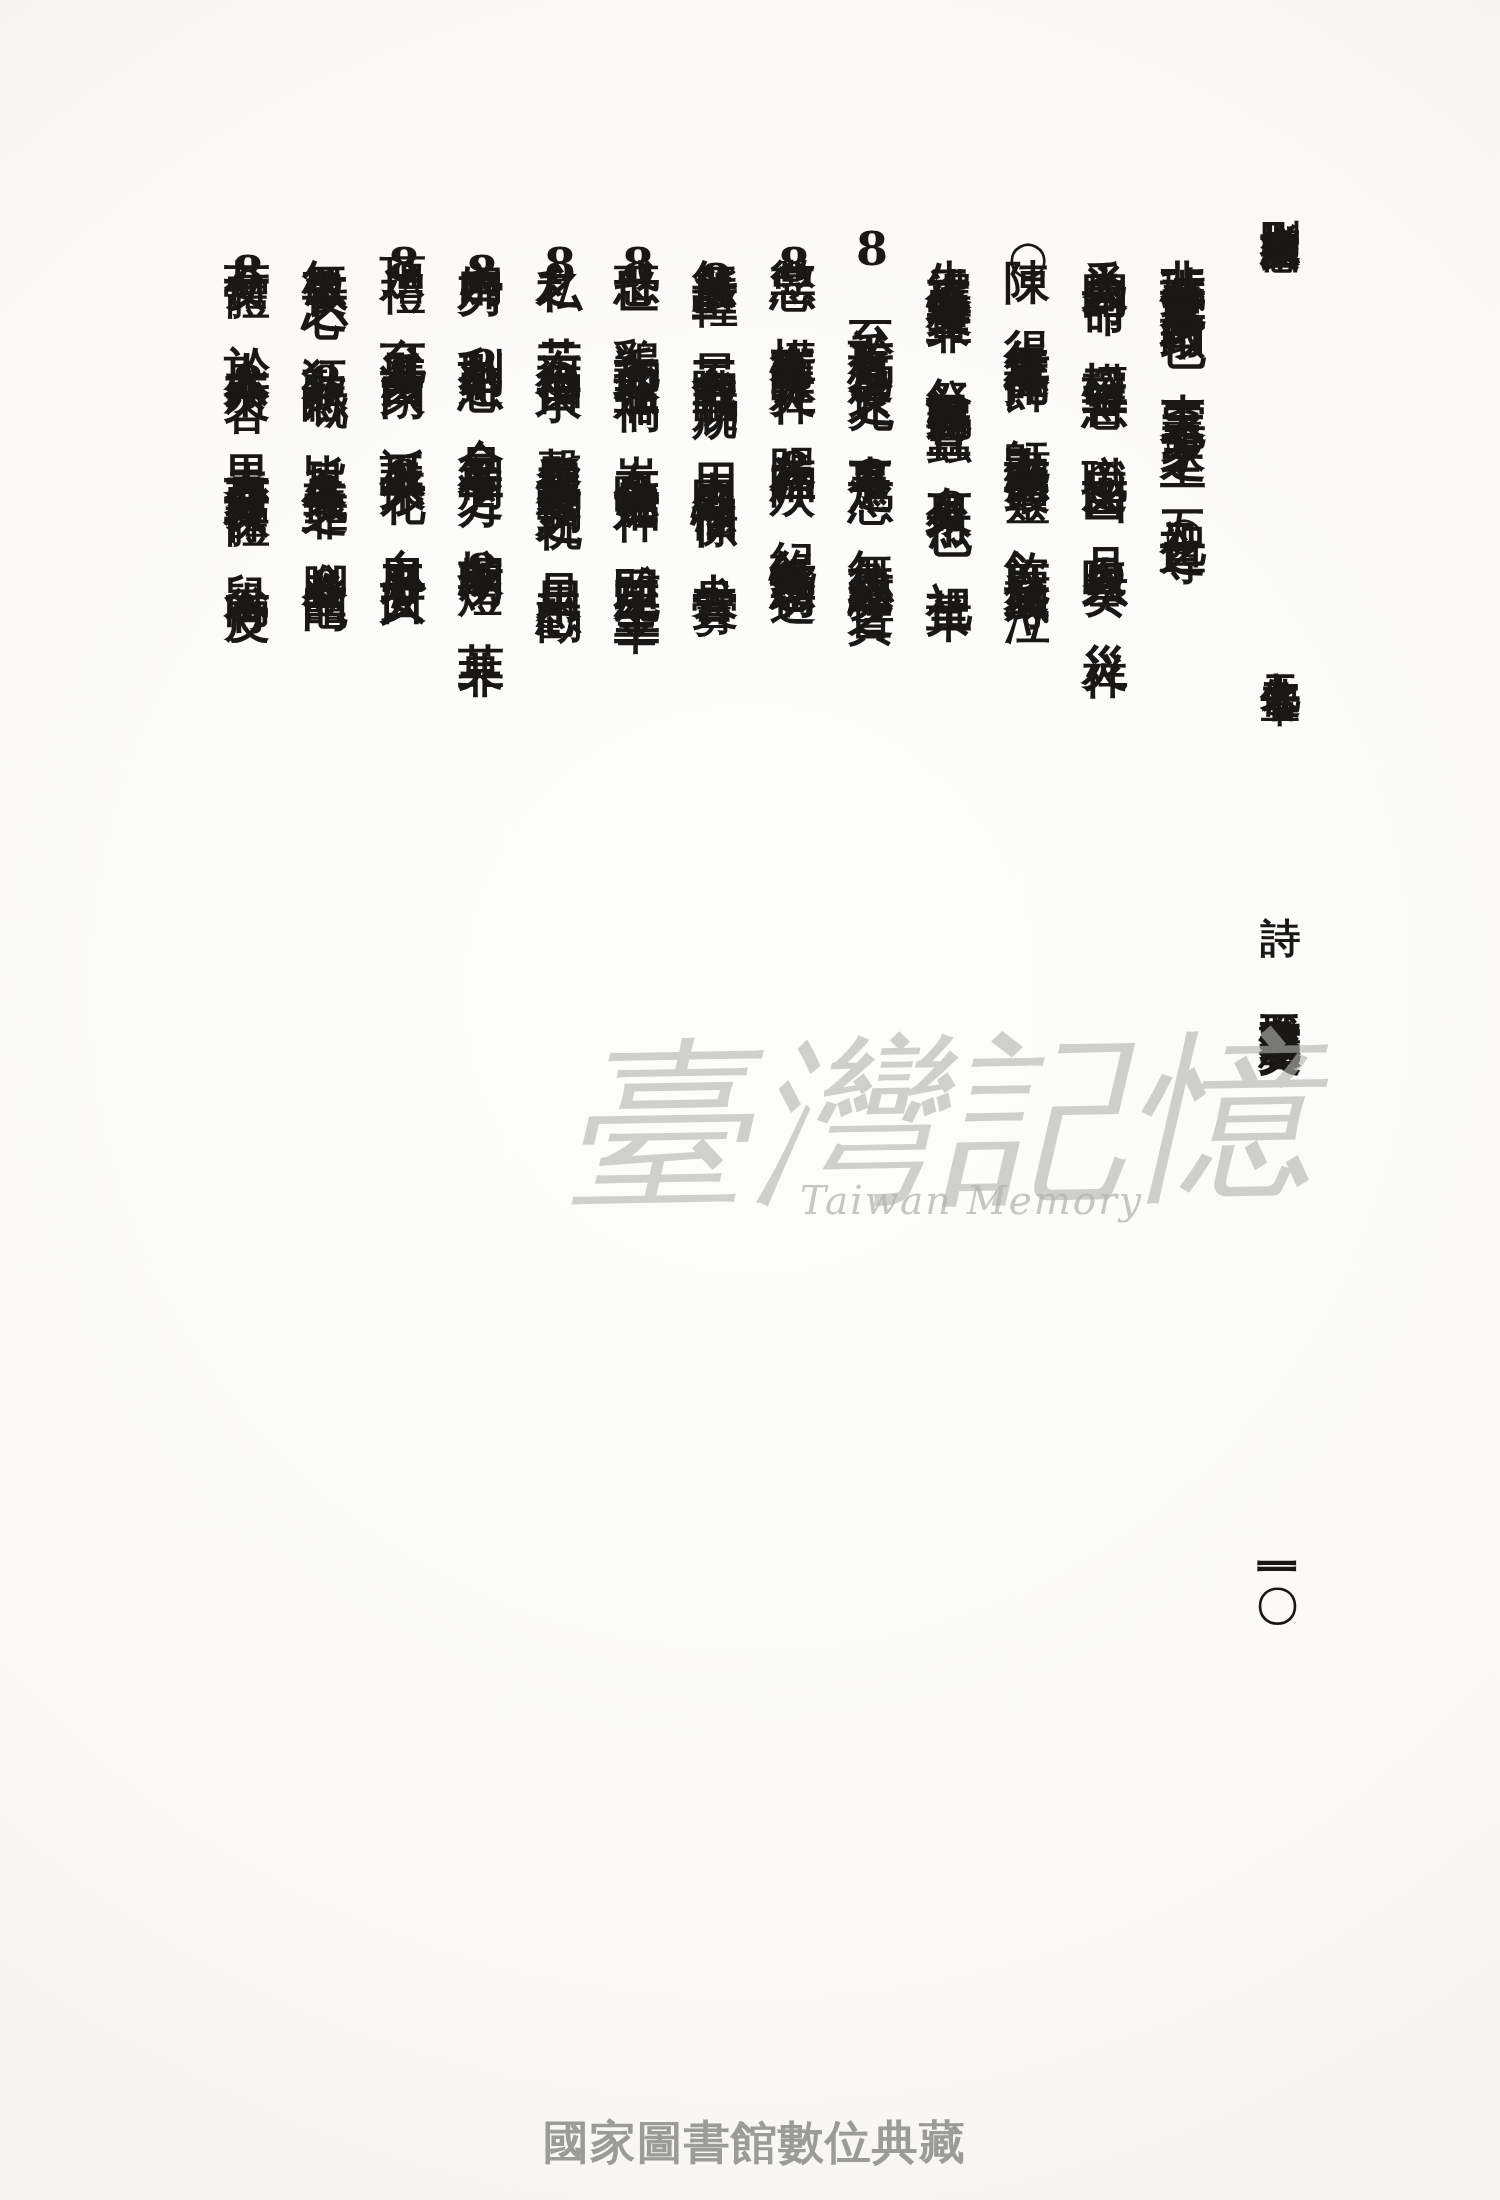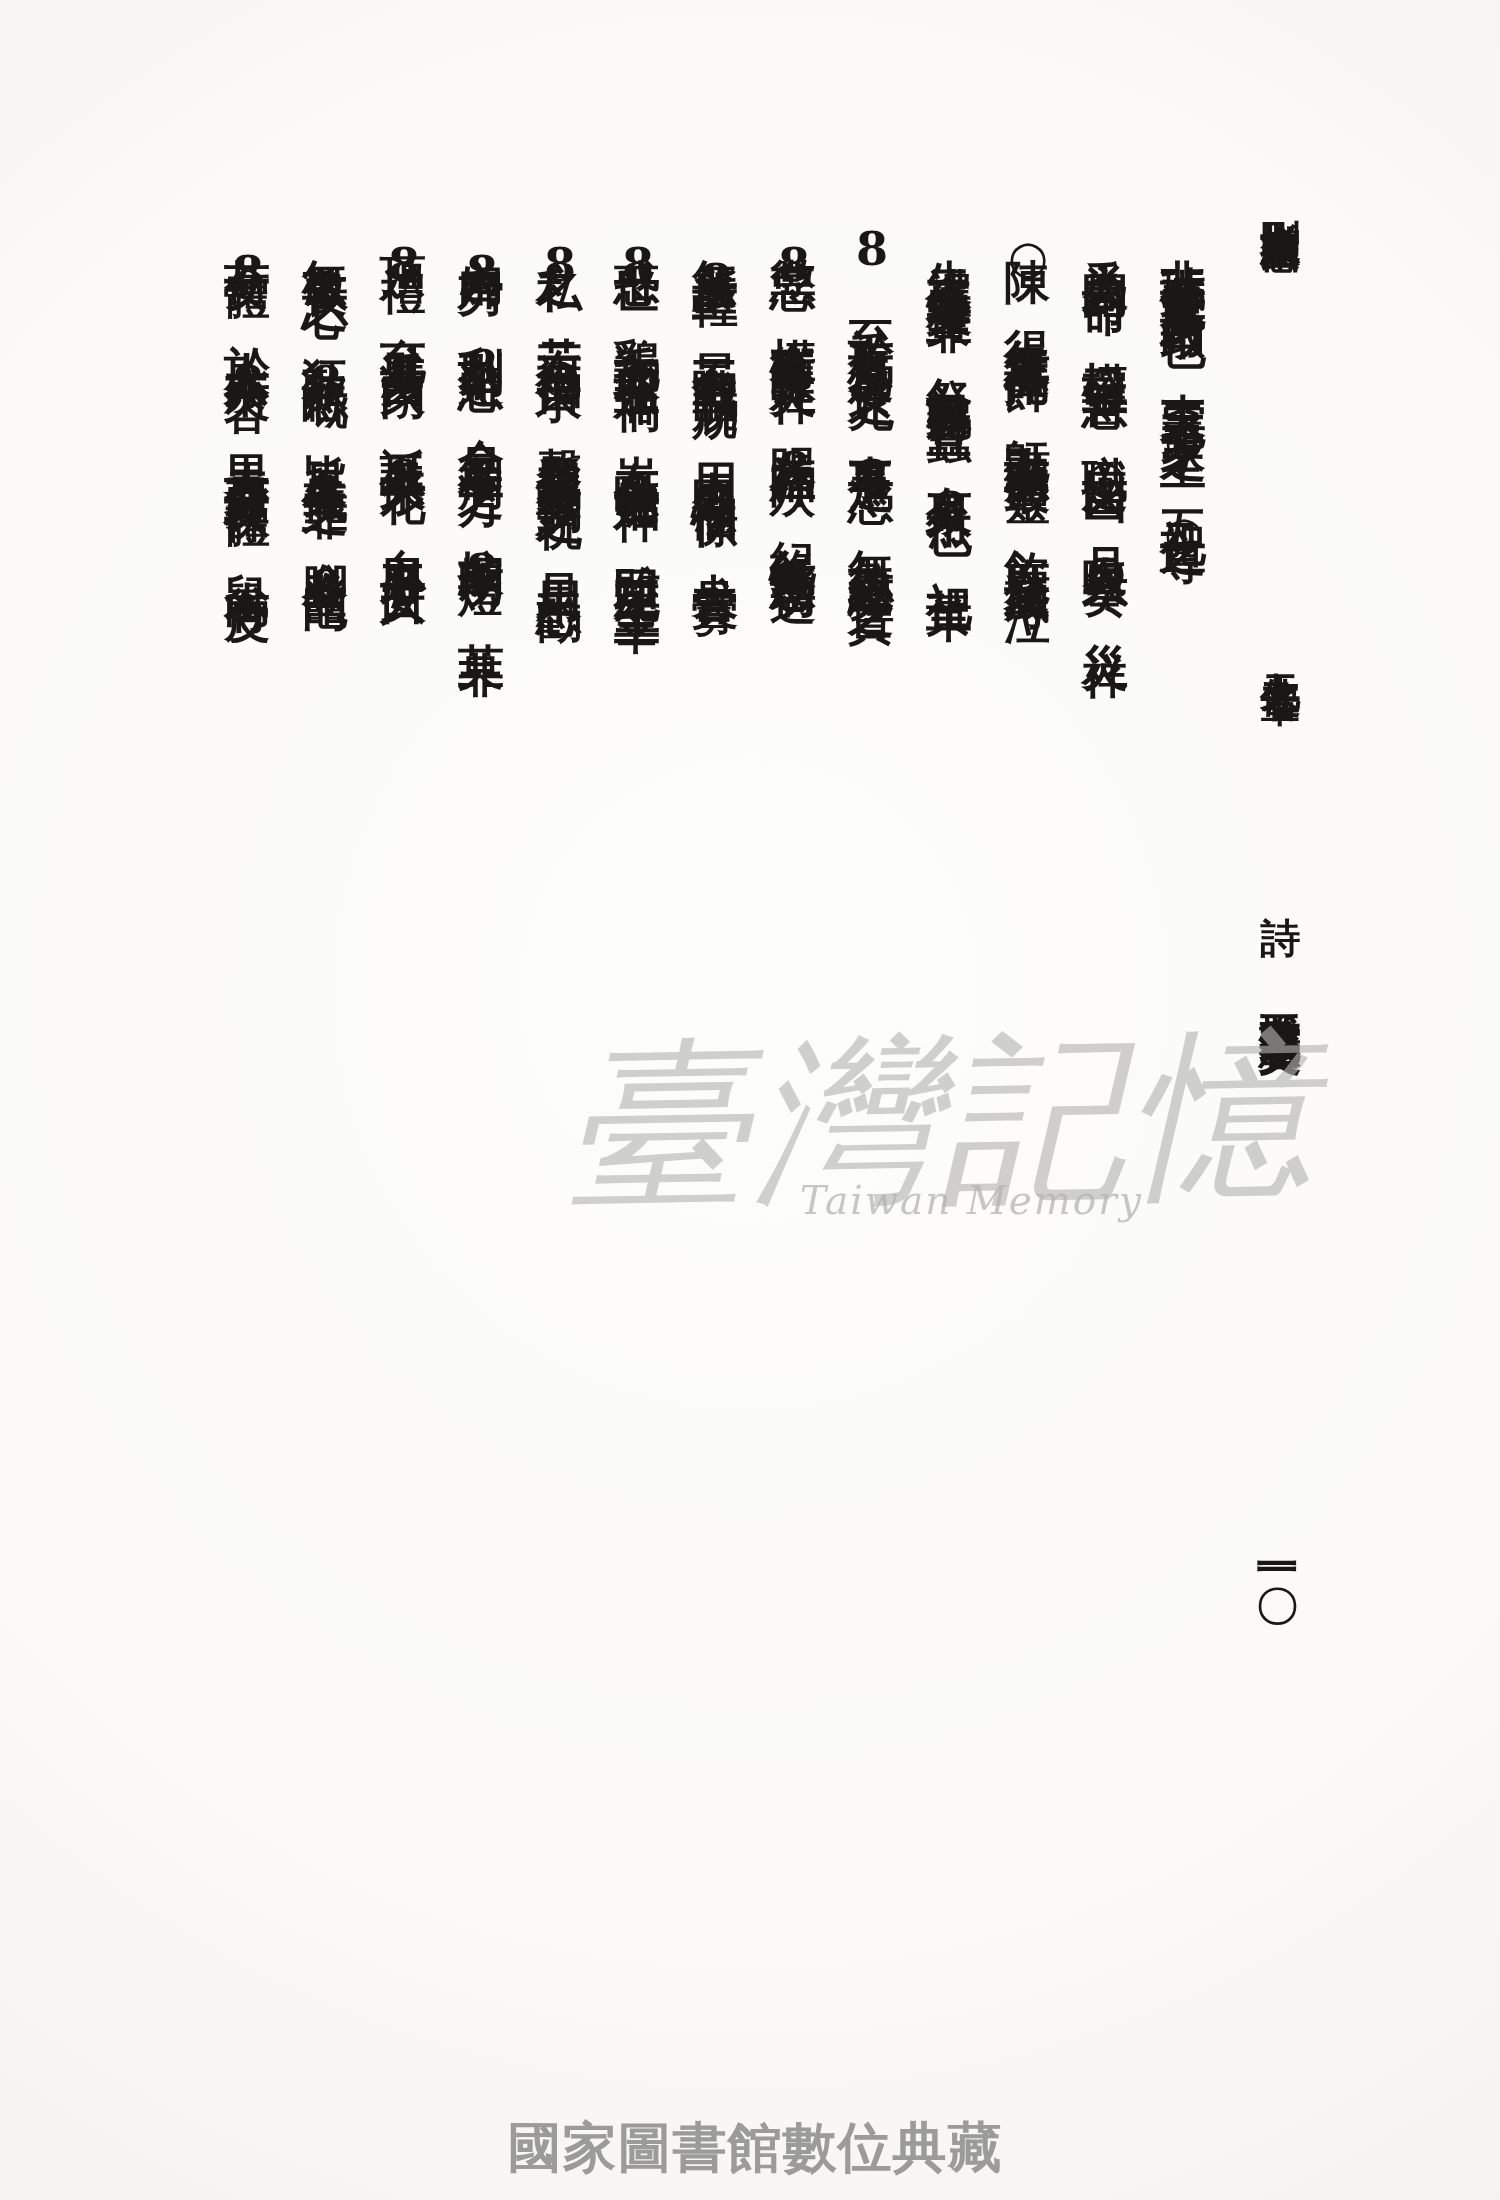--- a/index.html
+++ b/index.html
@@ -31,21 +31,21 @@
     font-style:italic;font-weight:400;opacity:.62;
     font-family:"DejaVu Serif",serif;transform:rotate(-1deg);
   }
   .wm-latin{
     left:800px;top:1178px;font-size:39px;font-style:italic;opacity:.75;
     font-family:"DejaVu Serif",serif;letter-spacing:2px;
   }
   
   .footer-caption{
     position:absolute;left:50%;top:2112px;transform:translateX(-49%);
-    font-size:54px;letter-spacing:1px;color:#9b9b99;font-weight:600;
+    font-size:46px;letter-spacing:1px;color:#9b9b99;font-weight:600;
     font-family:"DejaVu Sans","Liberation Sans",sans-serif;white-space:nowrap;
   }
 </style>
 </head>
 <body>
 
 <div class="scan-page">
 
   <div class="tcol" style="top:188px;">刪增忠乘集卷四</div>
   <div class="tcol" style="top:640px;">九天使者章</div>

